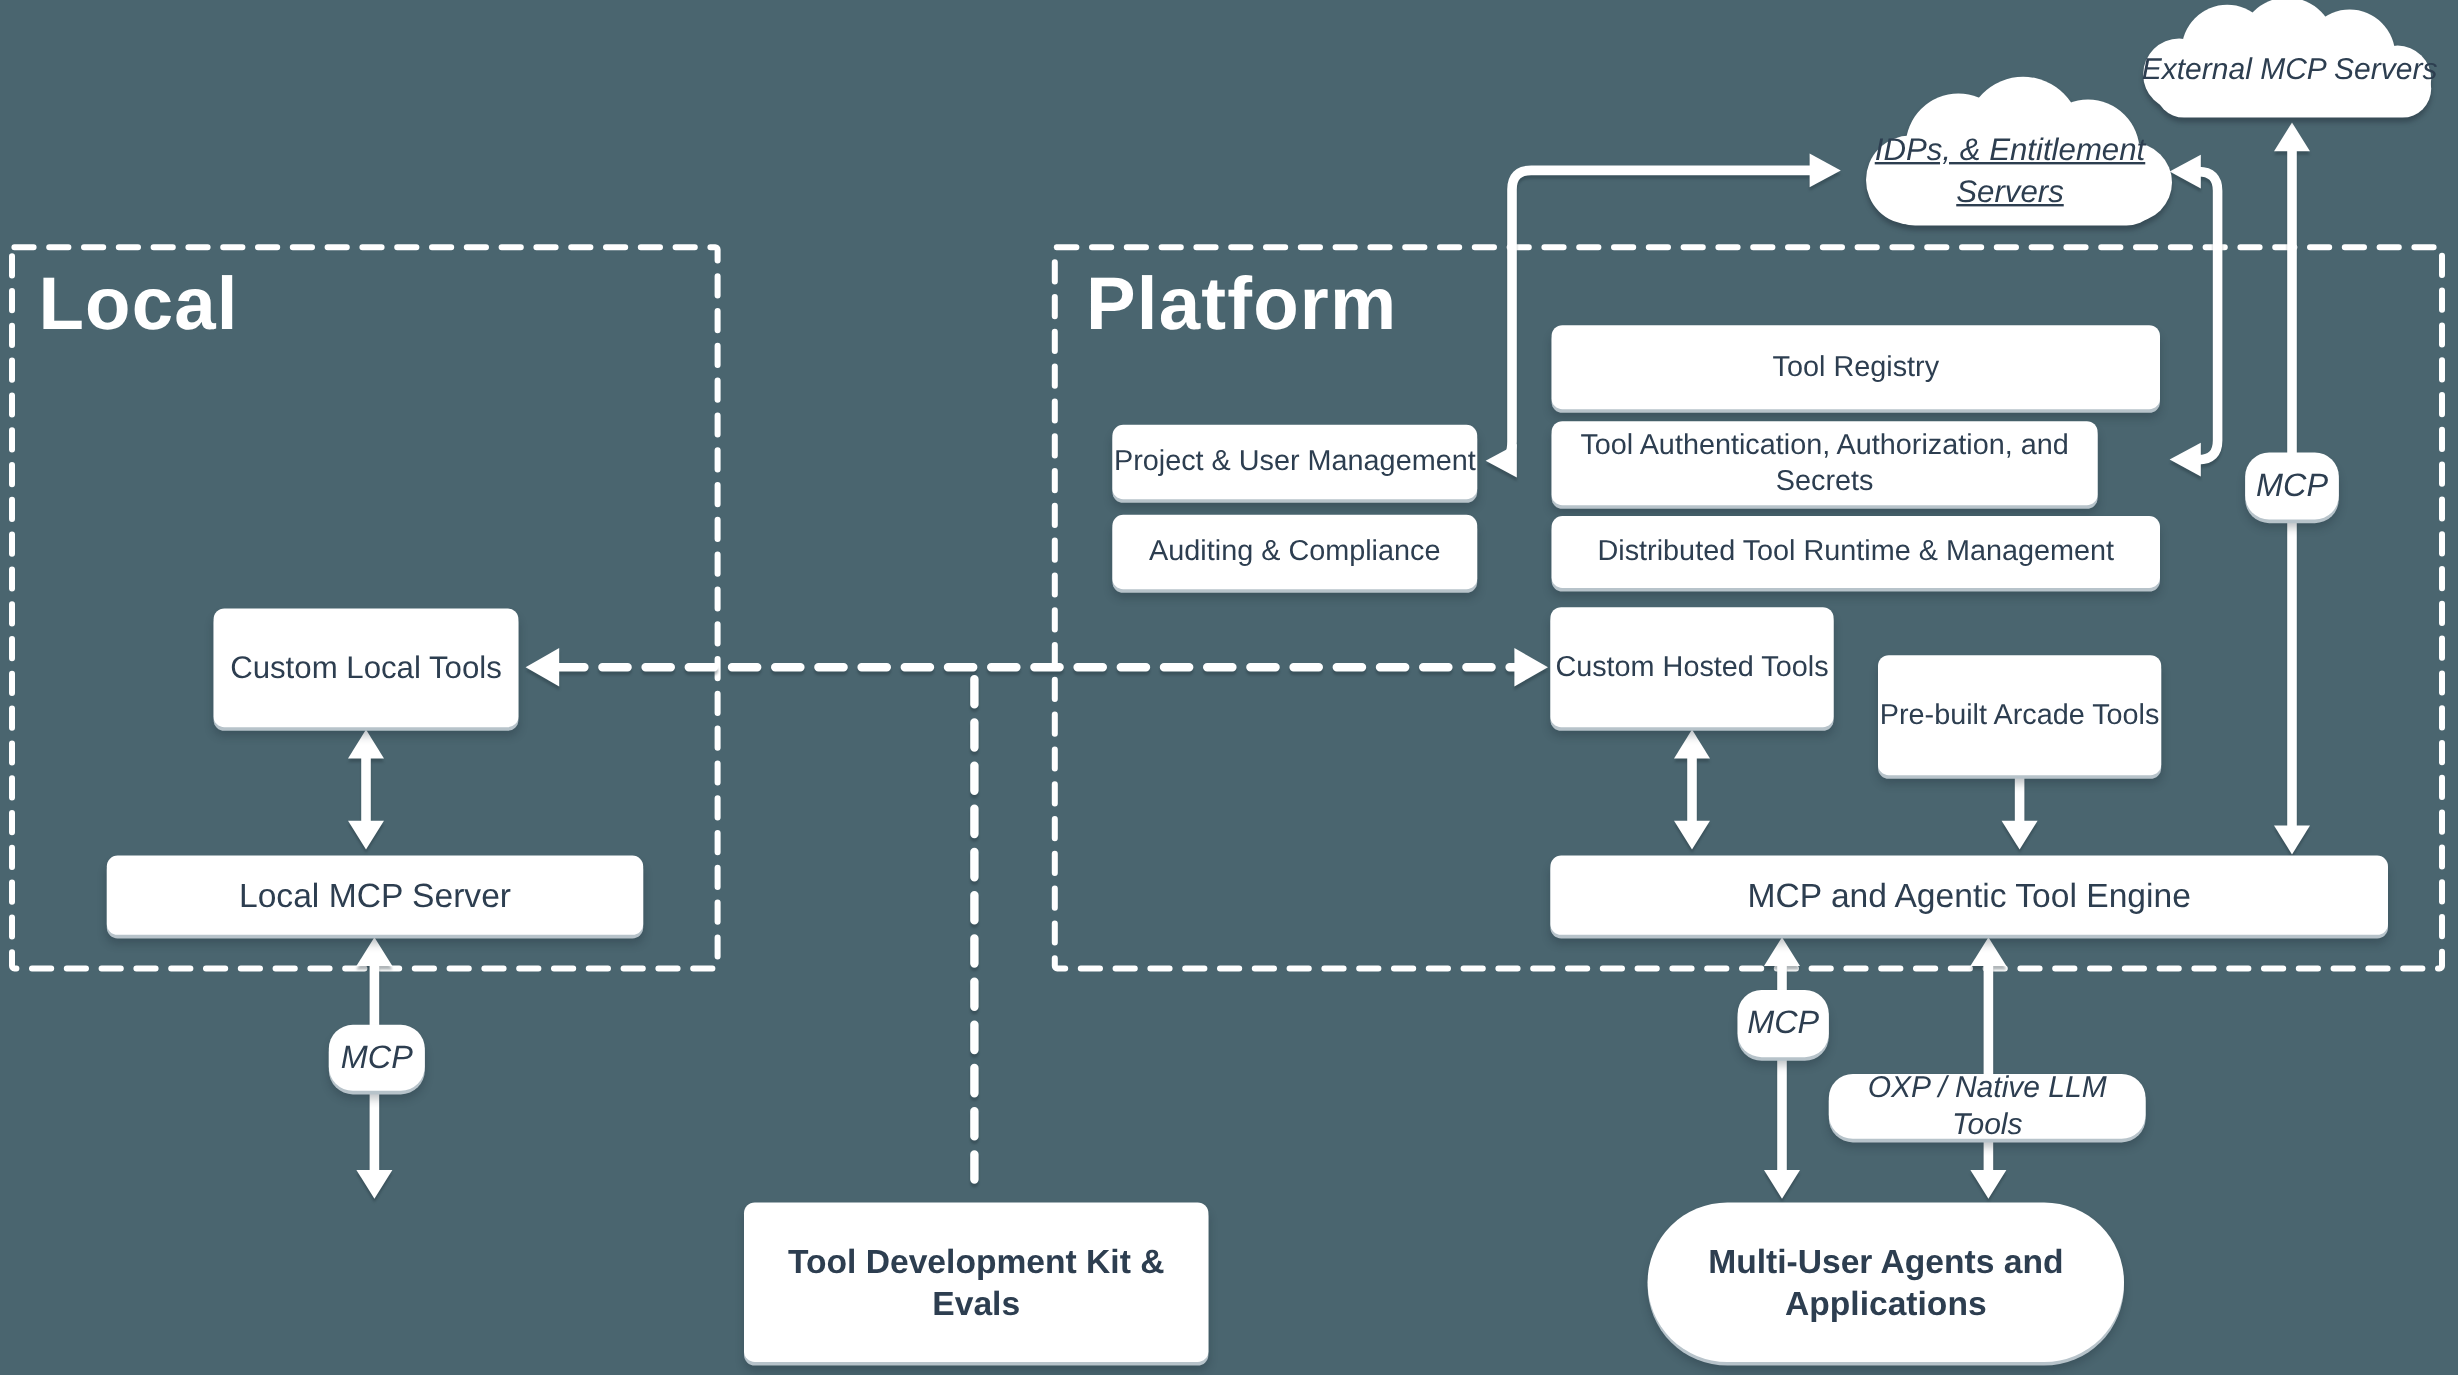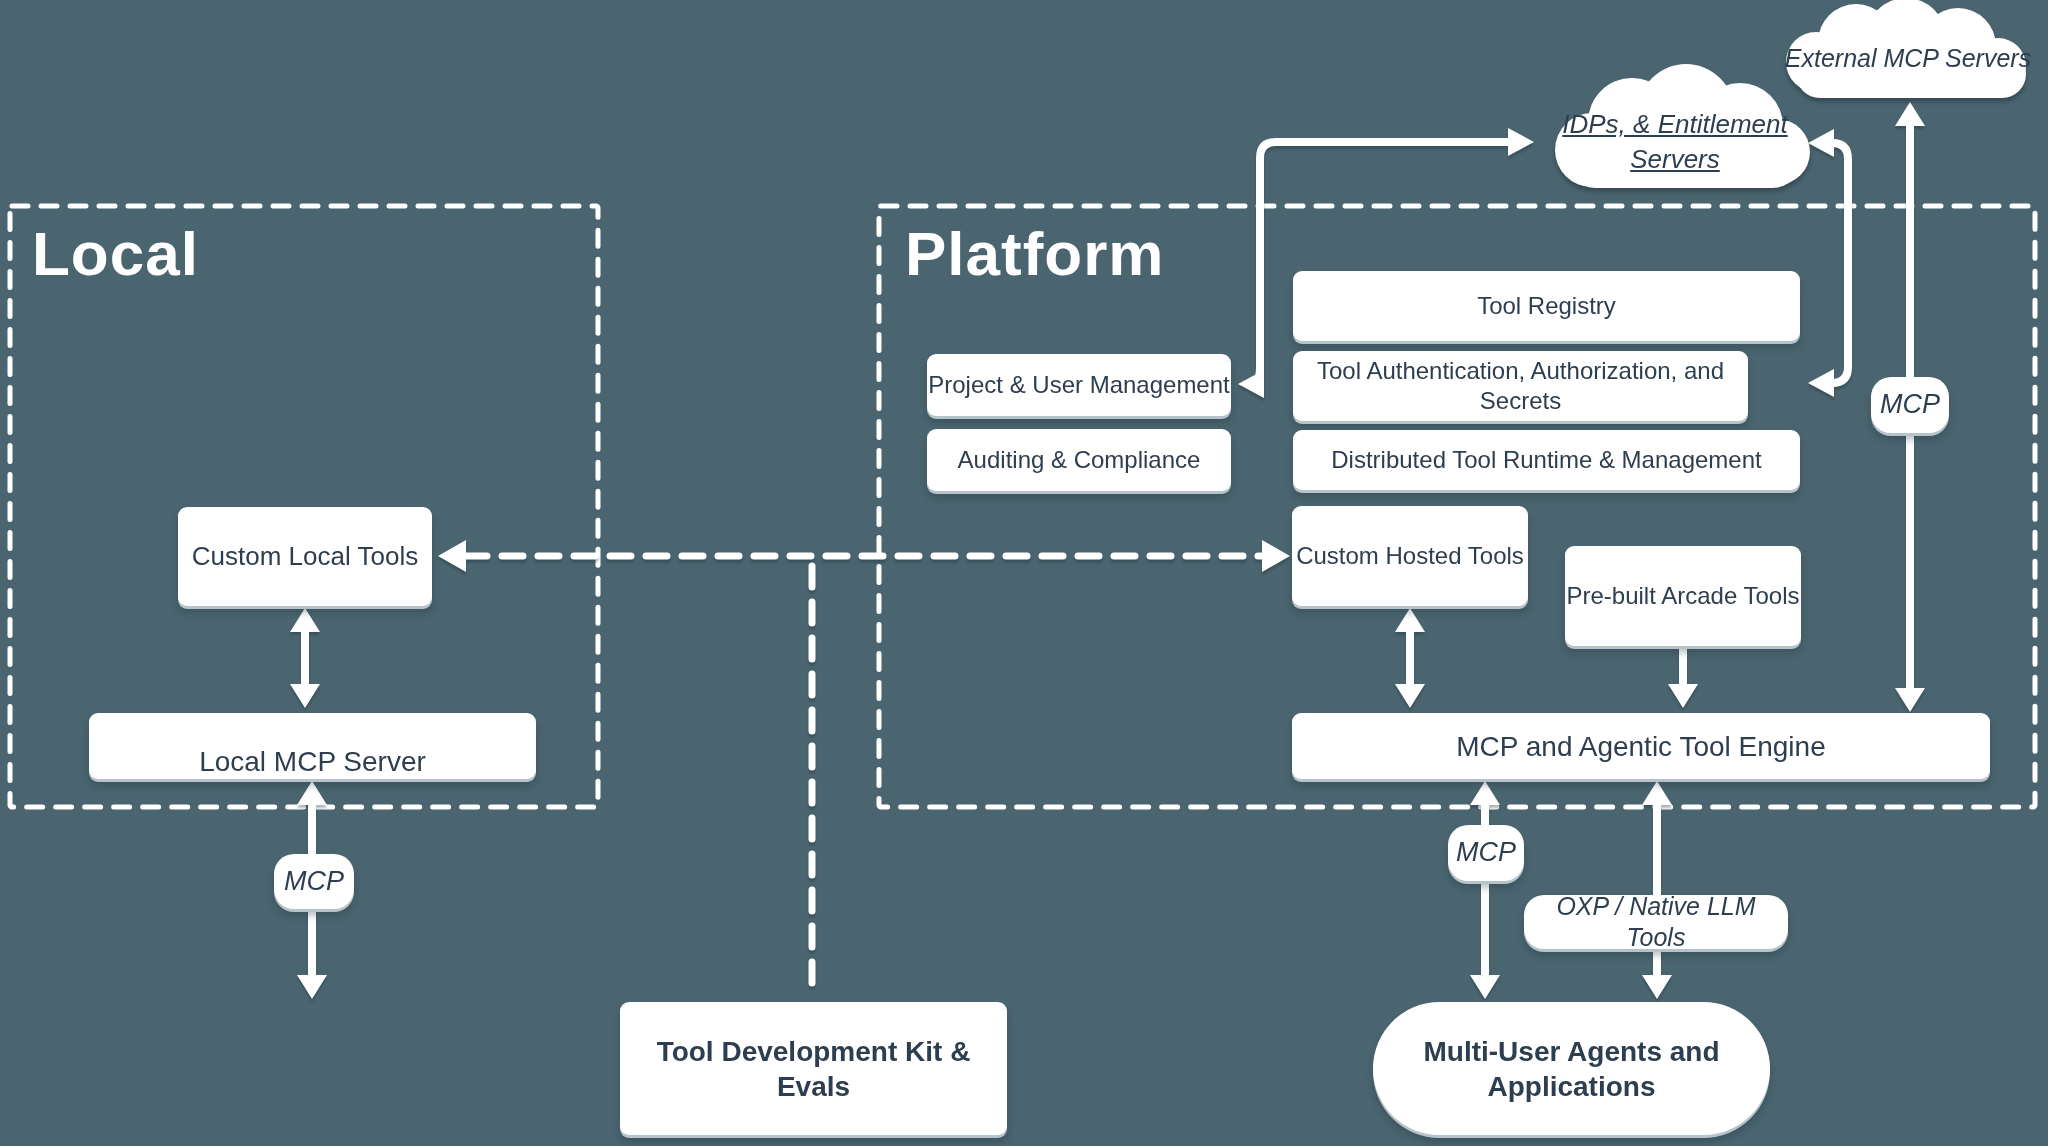--- a/index.html
+++ b/index.html
@@ -143,21 +143,21 @@
 
   <div class="cloud-text" style="left:1555px;top:107px;width:240px;text-decoration:underline;">
     <div>IDPs, &amp; Entitlement</div>
     <div>Servers</div>
   </div>
   <div class="cloud-text" style="left:1782px;top:42px;width:252px;font-size:25px;">External MCP Servers</div>
 
   <div class="node" style="left:178px;top:507px;width:254px;height:99px;">
     <span>Custom Local Tools</span>
   </div>
-  <div class="node" style="left:89px;top:713px;width:447px;height:66px;font-size:28px;align-items:flex-end;">
+  <div class="node" style="left:89px;top:713px;width:447px;height:66px;font-size:28px;">
     <span>Local MCP Server</span>
   </div>
 
   <div class="node" style="left:927px;top:354px;width:304px;height:62px;font-size:24px;">
     <span>Project &amp; User Management</span>
   </div>
   <div class="node" style="left:927px;top:429px;width:304px;height:62px;font-size:24px;">
     <span>Auditing &amp; Compliance</span>
   </div>
 

